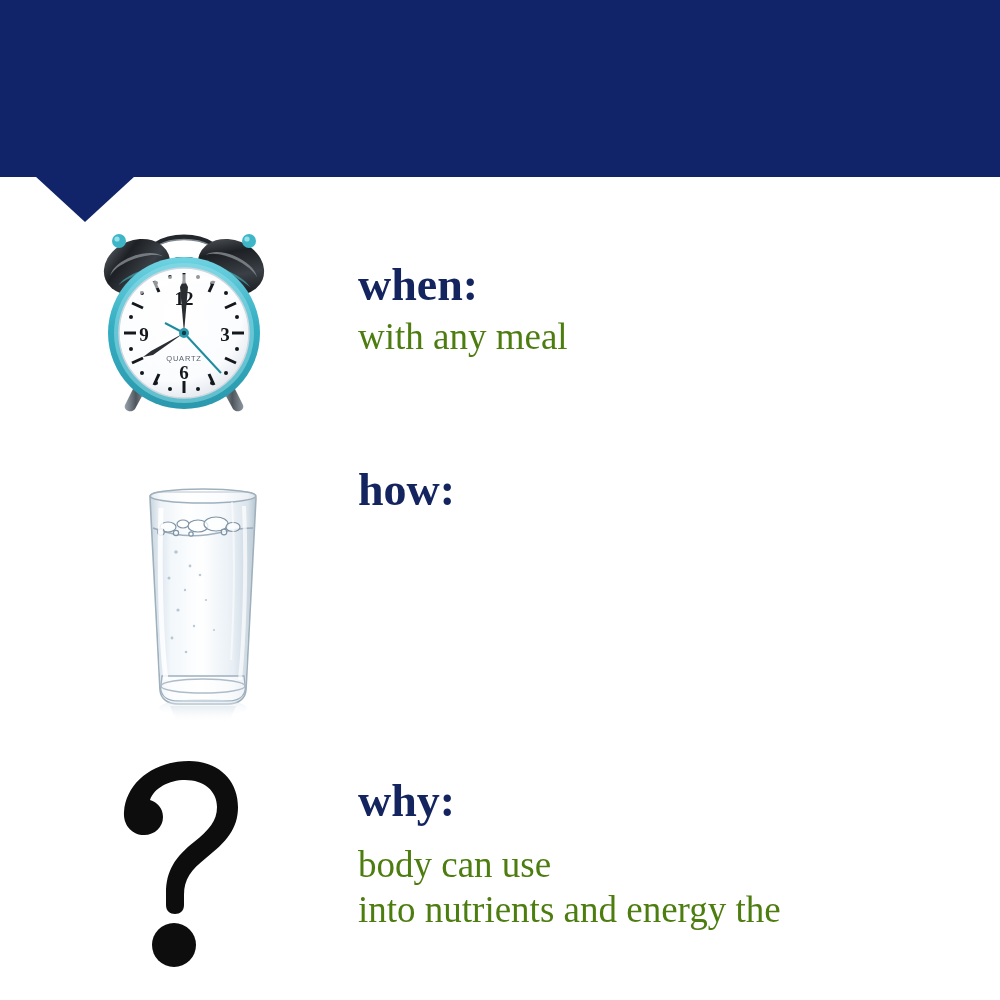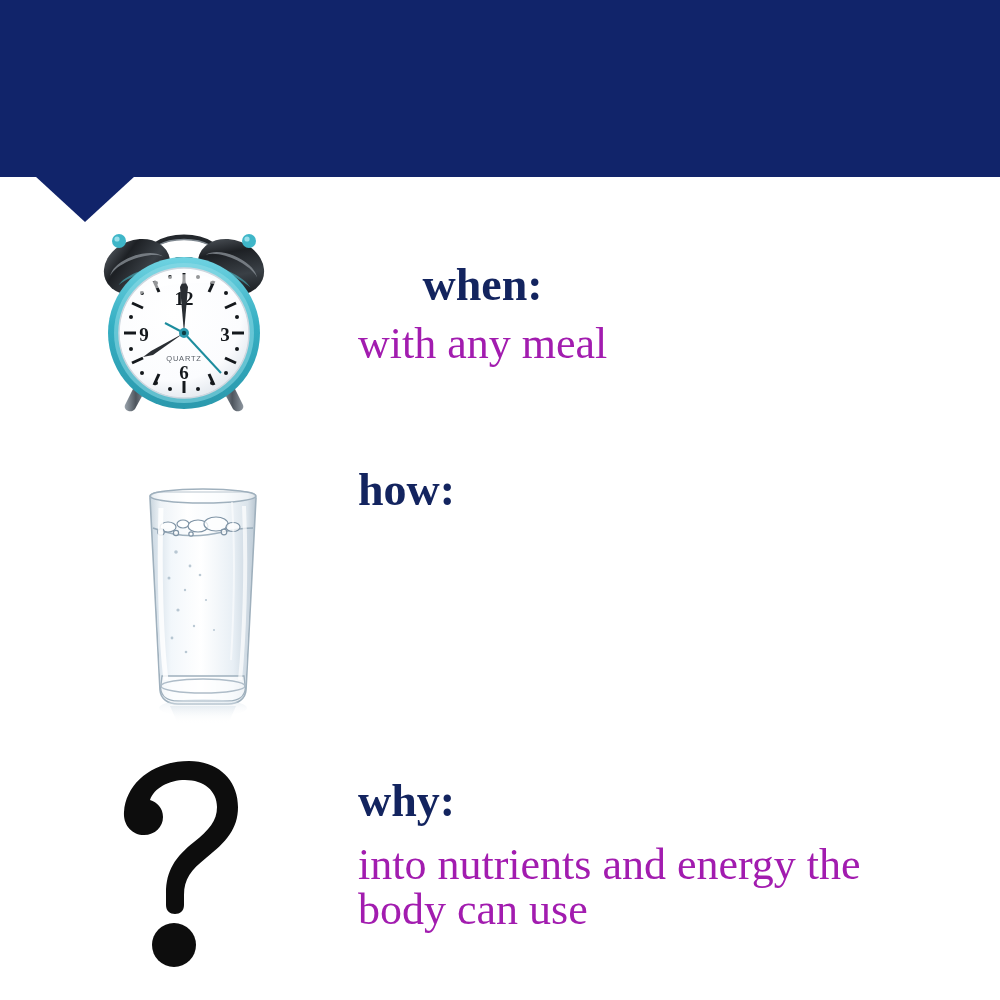--- a/index.html
+++ b/index.html
@@ -58,32 +58,32 @@
 
   .sec-text { position:absolute; }
   .sec-title {
     color:#13245f;
     font-weight:700;
     font-size:46px;
     line-height:50px;
     letter-spacing:0px;
   }
   .sec-body {
-    color:#a21caf;
+    color:#4d7c0f;
     font-weight:400;
-    font-size:44px;
+    font-size:37px;
     line-height:45px;
     letter-spacing:0px;
   }
   .sec-body .ln { display:block; white-space:nowrap; }
 
   
   #sec-when     { left:0; top:250px; }
   #sec-when .sec-text  { left:358px; top:10px; }
-  #sec-when .sec-title { margin-bottom:11px;text-align:center; }
+  #sec-when .sec-title { margin-bottom:4px; }
 
   #sec-how      { left:0; top:455px; }
   #sec-how .sec-text   { left:358px; top:10px; }
   #sec-how .sec-title  { margin-bottom:24px; }
 
   #sec-why      { left:0; top:750px; }
   #sec-why .sec-text   { left:358px; top:6px;margin-top:20px; }
   #sec-why .sec-title  { margin-bottom:16px; }
 
   
@@ -330,17 +330,17 @@
                C72 124, 79 115, 94 103
                C114 87, 126 74, 126 52
                C126 25, 106 6, 77 6 Z" fill="#0d0d0d"></path>
       <circle cx="62" cy="190" r="22" fill="#0d0d0d"></circle>
     </svg>
   </div>
 
   <div class="sec-text">
     <div class="sec-title">why:</div>
     <div class="sec-body">
+      <span class="ln">body can use</span>
       <span class="ln">into nutrients and energy the</span>
-      <span class="ln">body can use</span>
     </div>
   </div>
 </div>
 
 </body></html>

